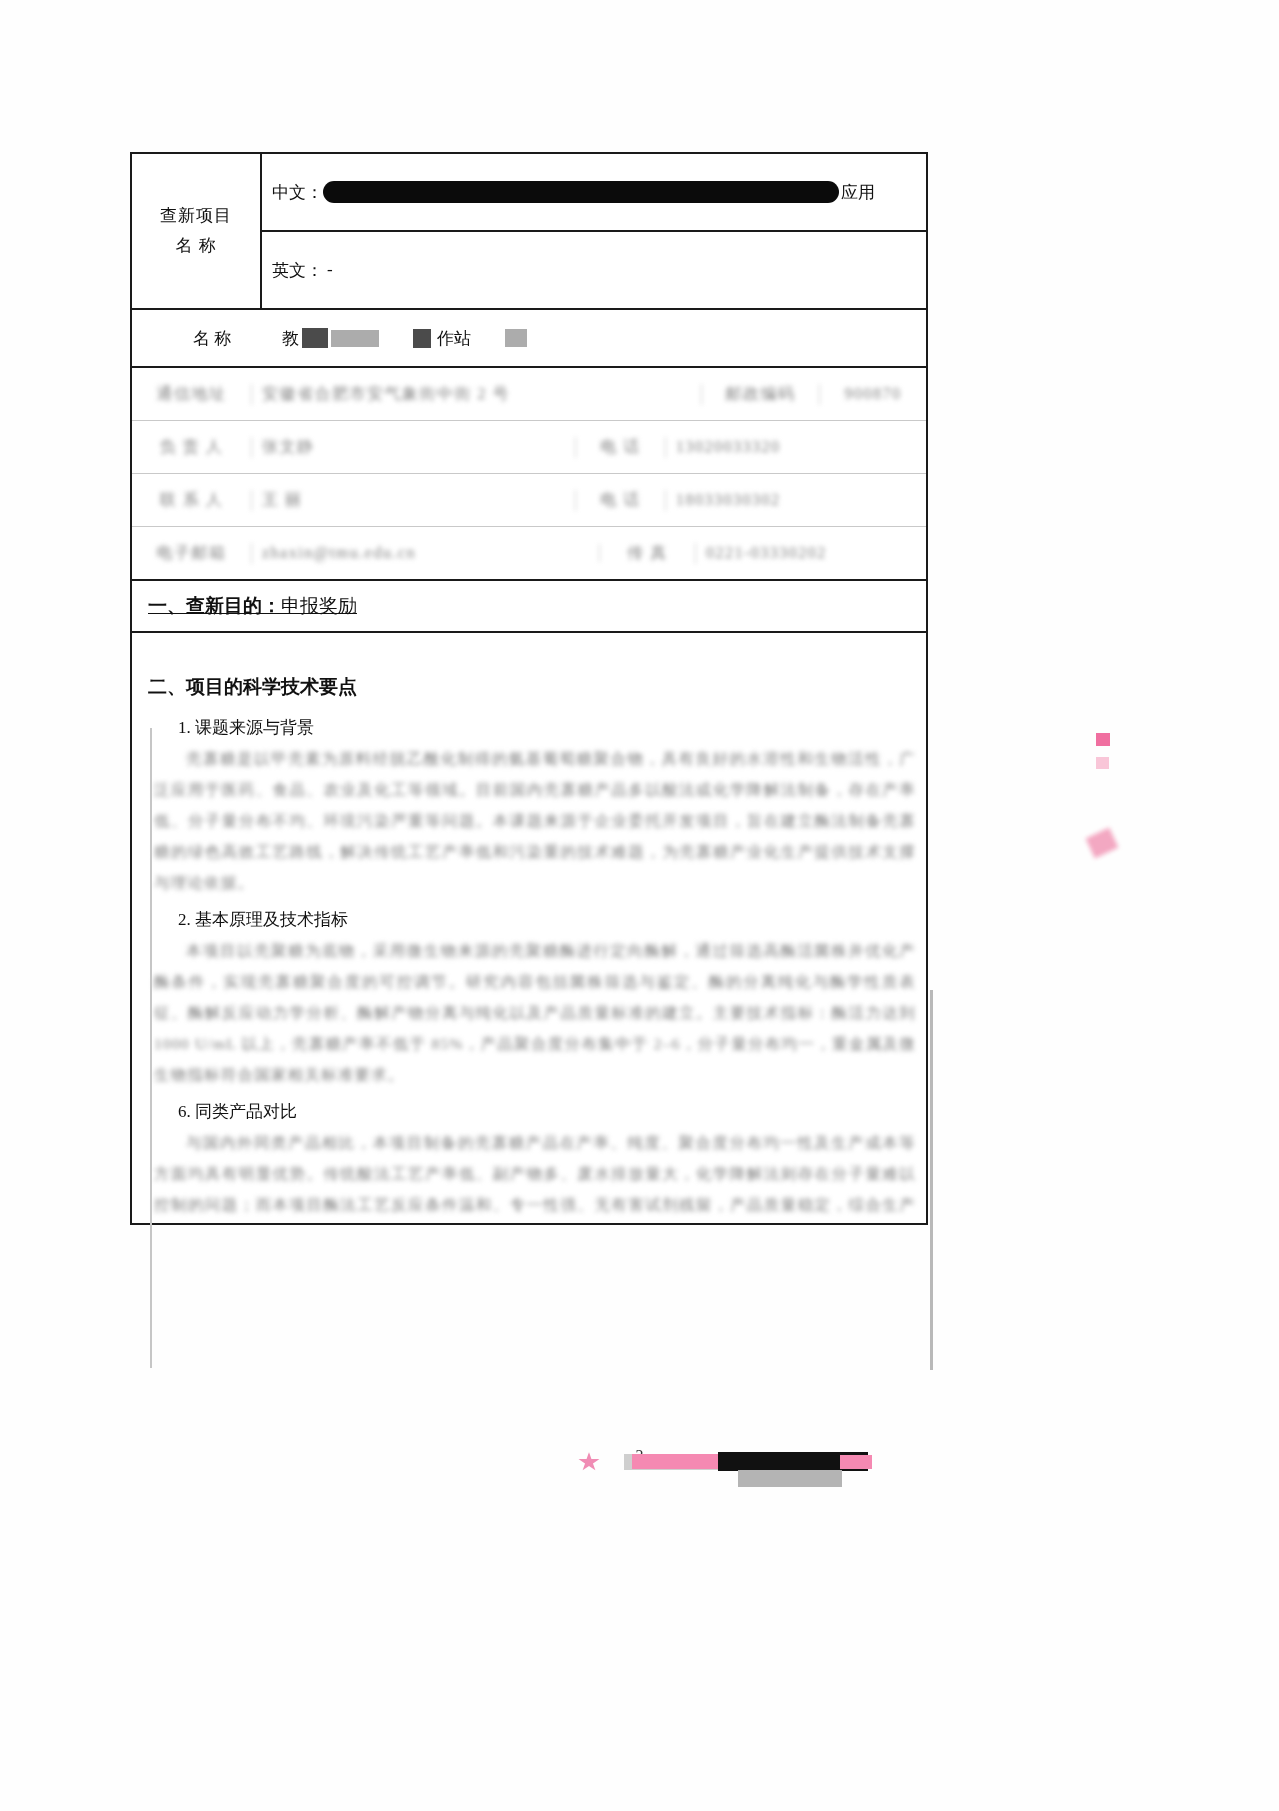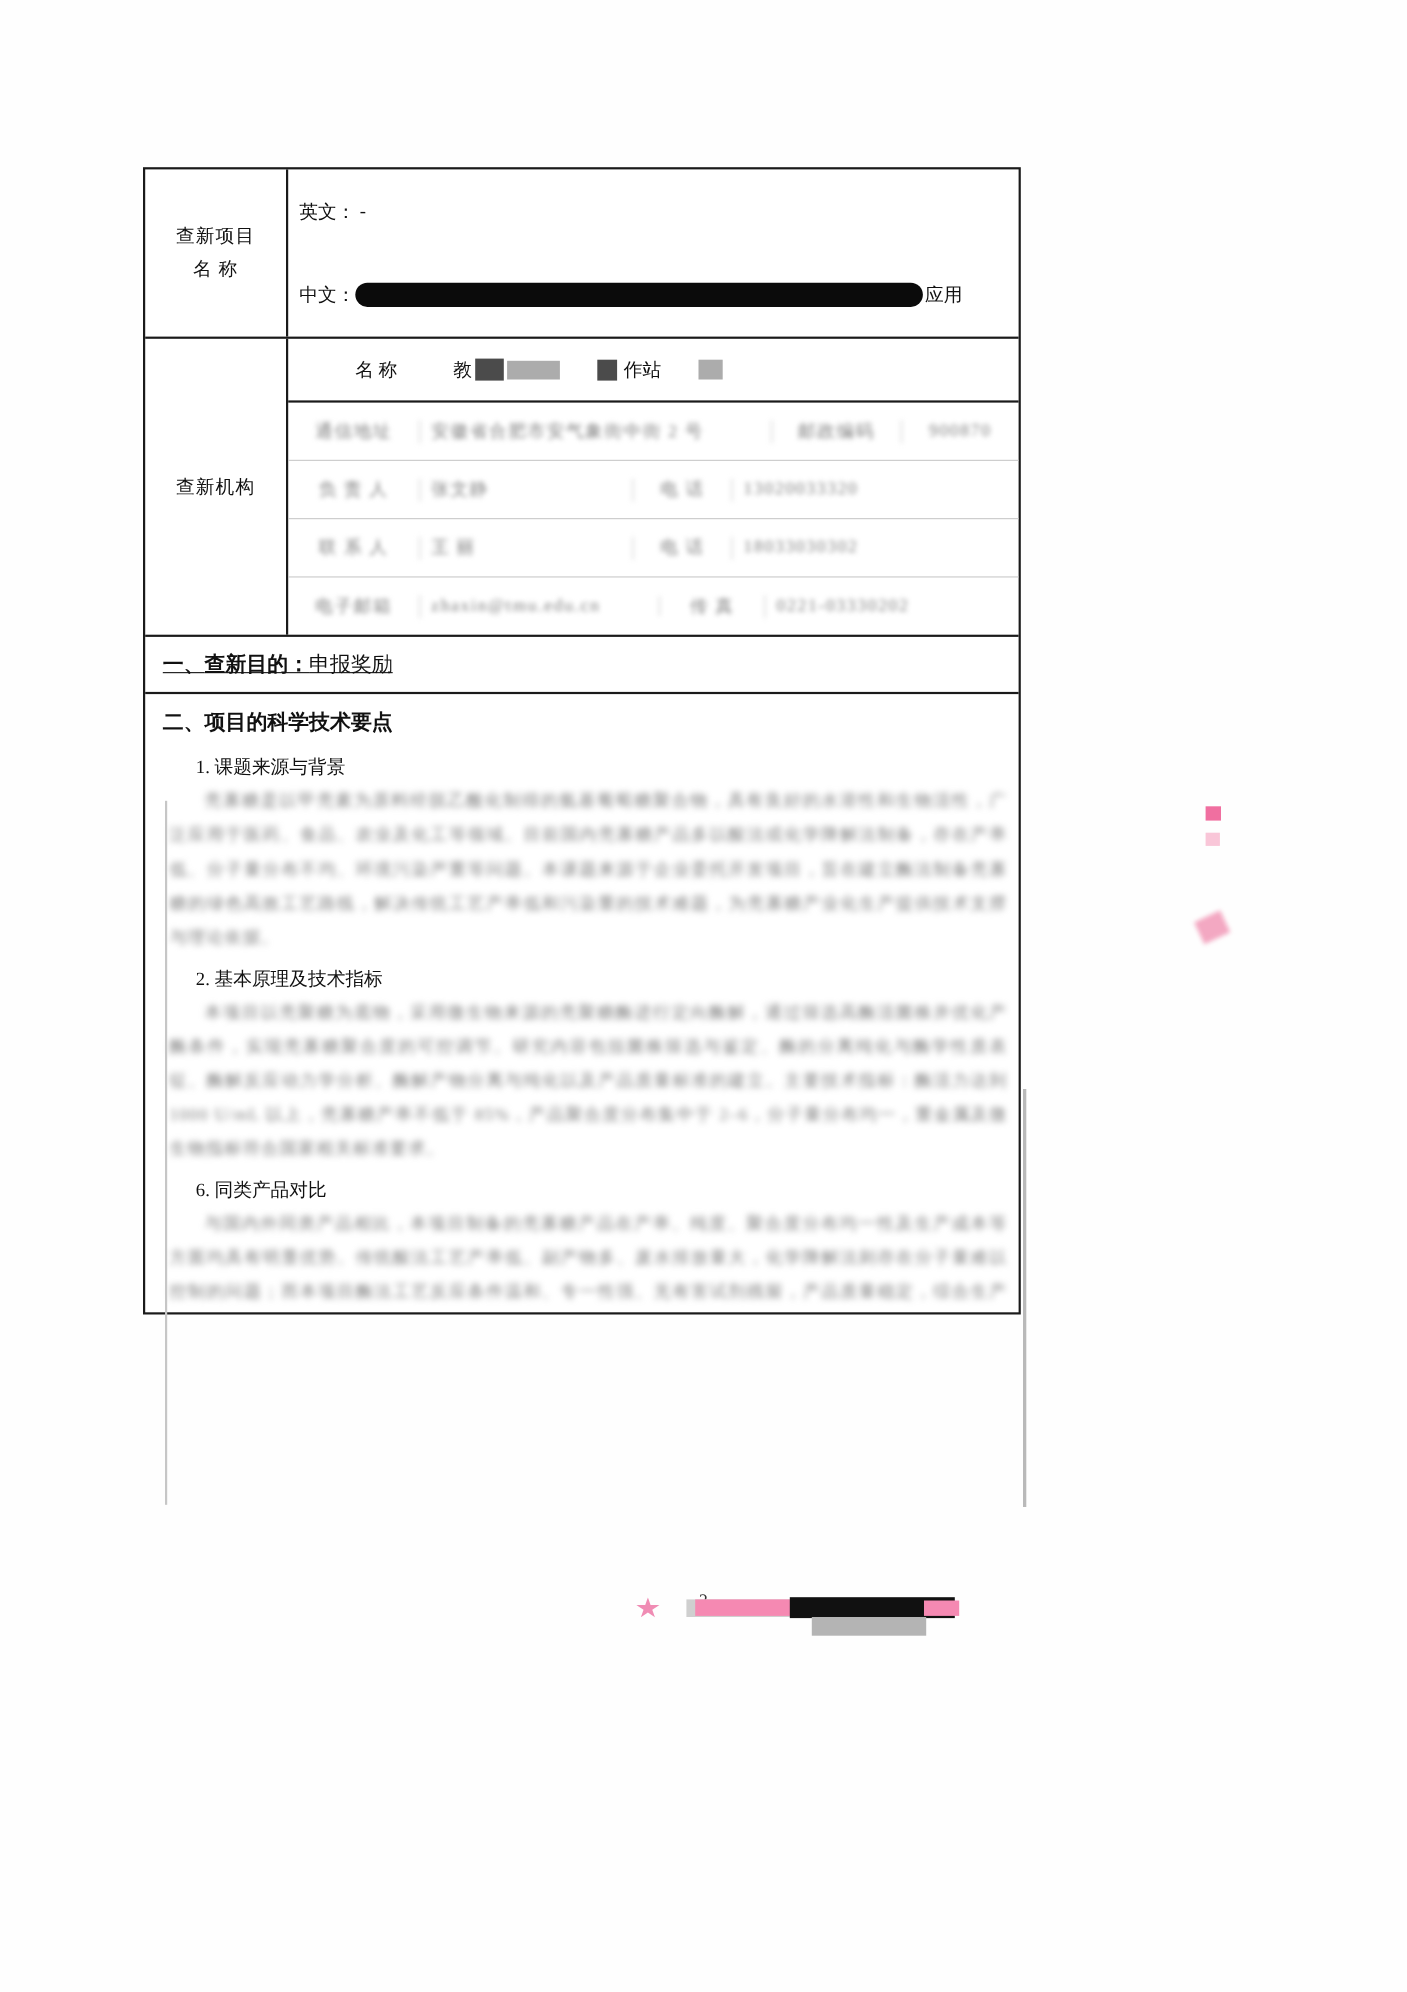--- a/index.html
+++ b/index.html
@@ -116,20 +116,21 @@
     padding: 12px 16px;
     font-size: 19px;
     font-weight: bold;
     text-decoration: underline;
   }
   .sec-row .normal { font-weight: normal; }
   .sec-title {
     font-size: 19px;
     font-weight: bold;
     padding: 13px 16px 6px 16px;
+    margin-top: 28px;
   }
   .subhead {
     font-size: 17px;
     padding: 10px 0 4px 46px;
   }
   .para {
     font-size: 15.5px;
     line-height: 31px;
     text-align: justify;
     text-indent: 32px;
@@ -175,34 +176,33 @@
   <div class="doc">
 
     <div class="row">
       <div class="lbl-cell">
         <div>
           <span>查新项目</span>
           <span class="l2">名    称</span>
         </div>
       </div>
       <div class="val-col">
-        <div class="sub sub-pad" style="min-height:62px; border-bottom:none;">
-          <span>英文：</span>
-          <span style="margin-left:4px;">-</span>
-        </div>
         <div class="sub sub-pad" style="min-height:62px;">
           <span>中文：</span>
           <span class="redact redact-thick" style="width:516px; margin:0 2px 0 0;"></span>
           <span>应用</span>
         </div>
+        <div class="sub sub-pad" style="min-height:62px; border-bottom:none;">
+          <span>英文：</span>
+          <span style="margin-left:4px;">-</span>
+        </div>
       </div>
     </div>
 
     <div class="row">
-      <div class="lbl-cell">查新机构</div>
       <div class="val-col">
 
         <div class="sub" style="height:56px;">
           <div style="display:flex; align-items:center; width:100%; padding:0 10px; font-size:17px;">
             <span style="width:140px; text-align:center;">名      称</span>
             <span>教</span>
             <span class="blurbox" style="width:26px;height:20px;background:#2b2b2b;margin:0 3px;"></span>
             <span class="blurbox" style="width:48px;height:17px;background:#9d9d9d;margin-right:34px;"></span>
             <span class="blurbox" style="width:18px;height:19px;background:#2b2b2b;margin-right:6px;"></span>
             <span>作站</span>

